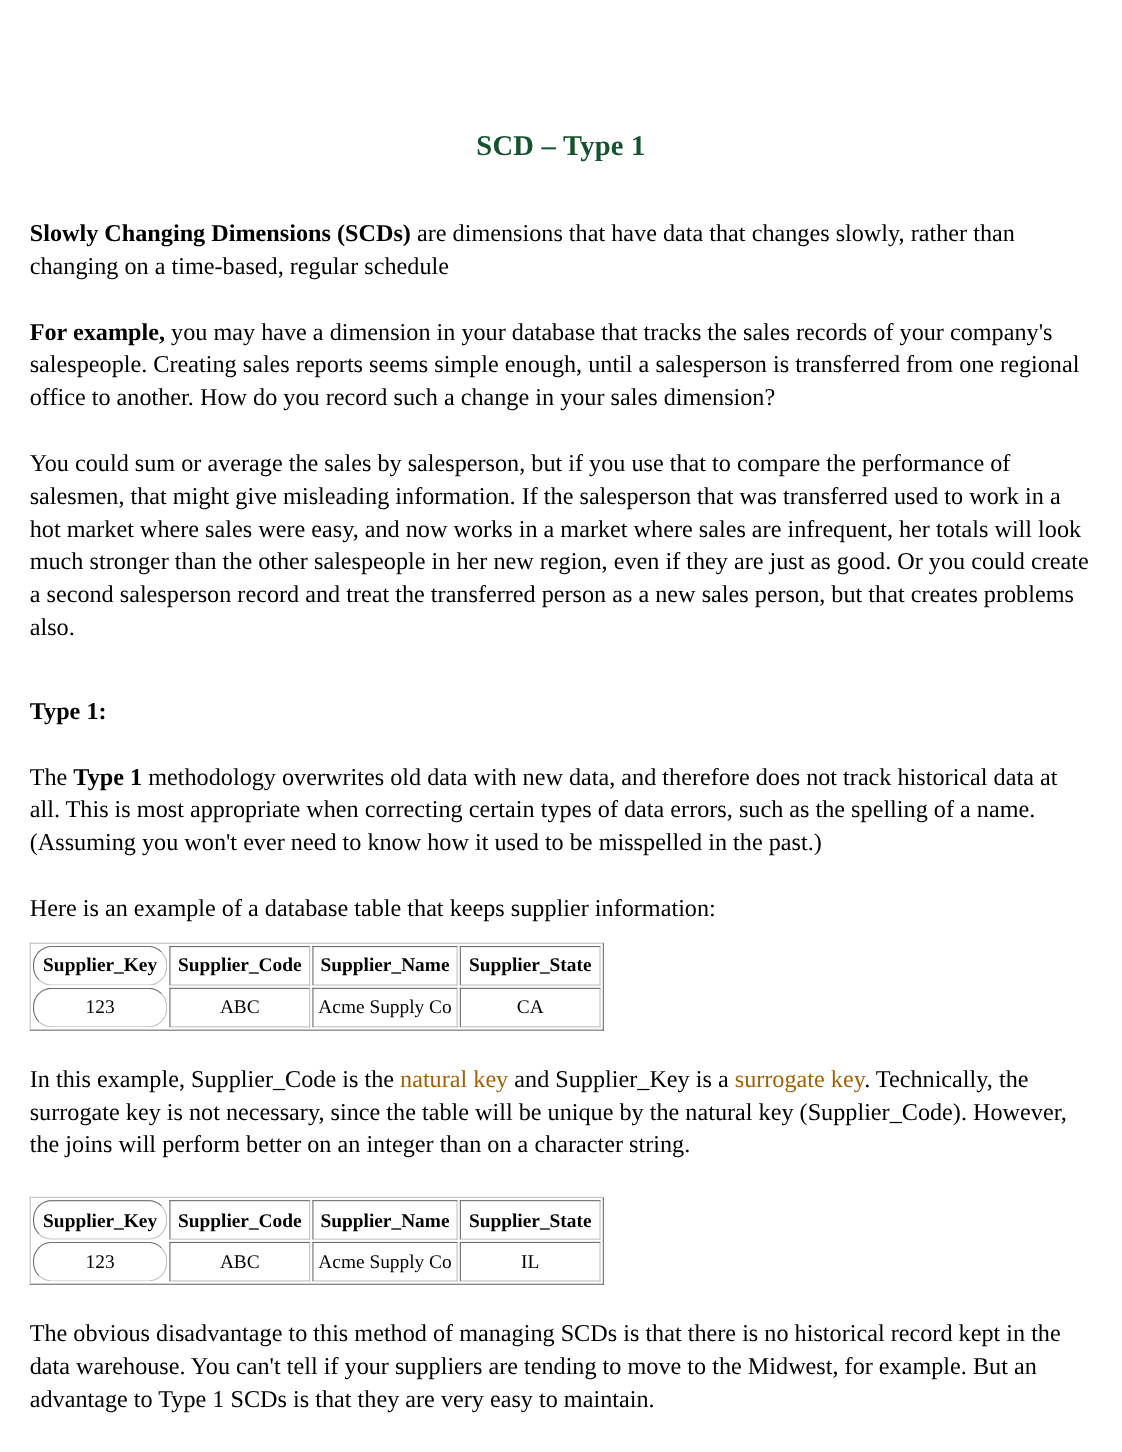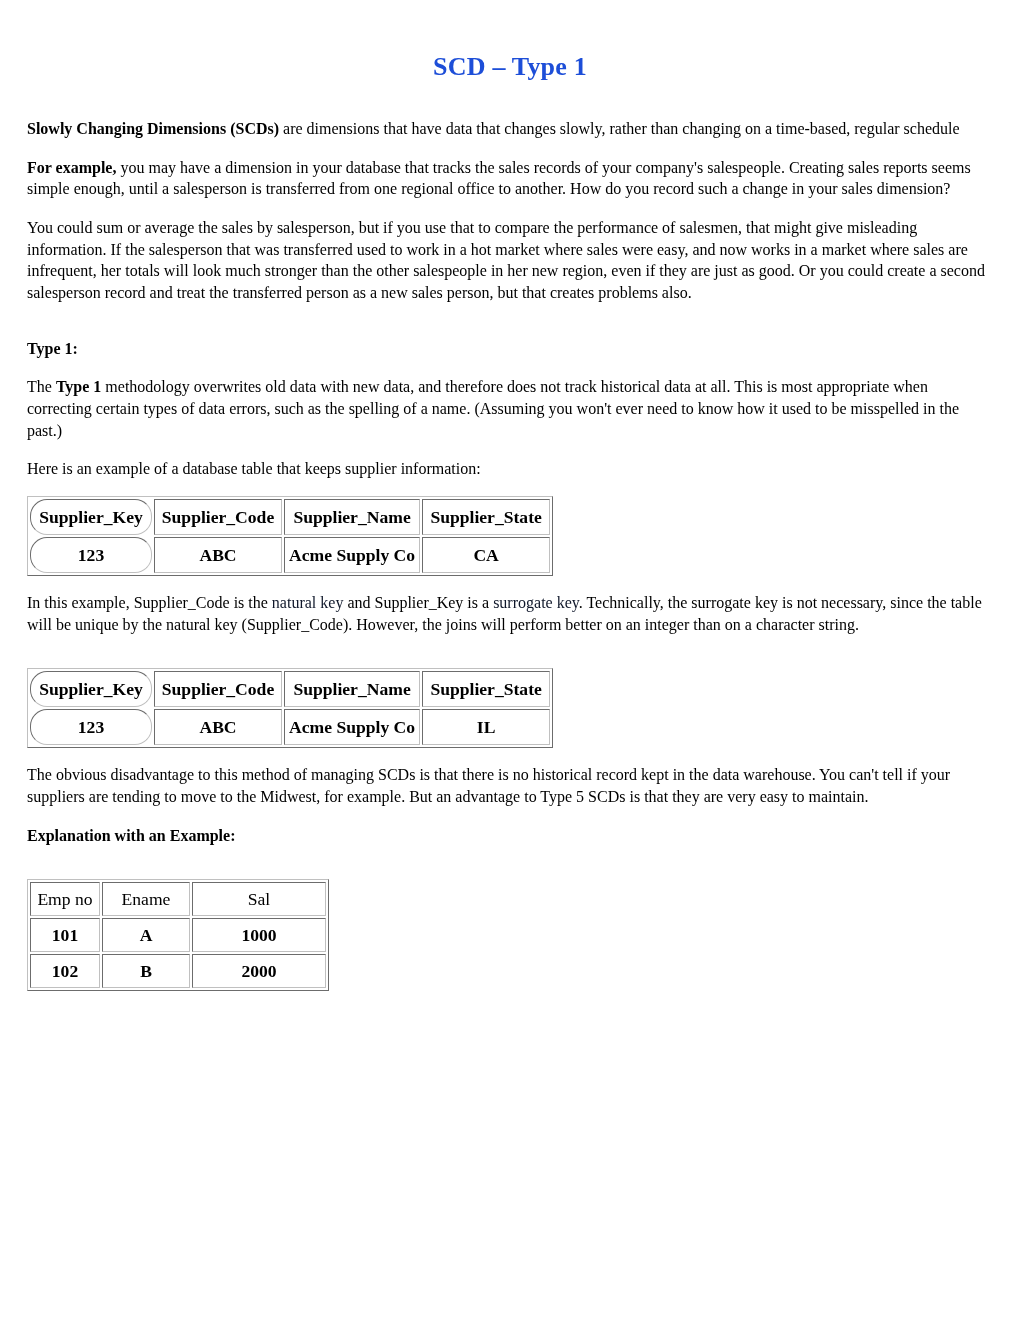--- a/index.html
+++ b/index.html
@@ -16,57 +16,57 @@
   }
   .page {
     position: relative;
     width: 1020px;
     height: 1320px;
     box-sizing: border-box;
     padding: 0 27px;
   }
   .doc-title {
     margin: 0;
-    padding-top: 52px;
+    padding-top: 118px;
     text-align: center;
     font-size: 26px;
     font-weight: bold;
-    color: #1d4ed8;
+    color: #14532d;
     letter-spacing: 0.2px;
   }
   p.para {
-    margin: 0 0 0 0;
-    font-size: 16px;
+    margin: 13px 0 0 0;
+    font-size: 22px;
     line-height: 1.355;
     text-align: left;
   }
   .sp-after-title { height: 36px; }
   .gap { height: 17px; }
   .gap-s { height: 16px; }
   b, .b { font-weight: bold; }
-  .accent { color: #0f172a; }
+  .accent { color: #a16207; }
 
   
   table.legacy {
     border-collapse: separate;
     border-spacing: 2px;
     border: 1px outset #c0c0c0;
     background: #ffffff;
     font-size: 17.6px;
     line-height: 1.3;
   }
   table.legacy td,
   table.legacy th {
     border: 1px inset #c0c0c0;
     padding: 2px 4px;
     text-align: center;
     vertical-align: middle;
     white-space: nowrap;
     overflow: hidden;
-    font-weight: bold;
+    font-weight: normal;
   }
   table.legacy th {
     font-weight: bold;
   }
   table.supplier-table th.c0, table.supplier-table td.c0 { width: 112px; border-radius: 17px; }
   table.supplier-table th.c1, table.supplier-table td.c1 { width: 118px; }
   table.supplier-table th.c2, table.supplier-table td.c2 { width: 122px; }
   table.supplier-table th.c3, table.supplier-table td.c3 { width: 118px; }
   table.supplier-table td, table.supplier-table th { height: 30px; }
 
@@ -150,21 +150,21 @@
         <td class="c0">123</td>
         <td class="c1">ABC</td>
         <td class="c2">Acme Supply Co</td>
         <td class="c3">IL</td>
       </tr>
     </tbody>
   </table>
 
   <div class="gap-s"></div>
 
-  <p class="para">The obvious disadvantage to this method of managing SCDs is that there is no historical record kept in the data warehouse. You can't tell if your suppliers are tending to move to the Midwest, for example. But an advantage to Type 5 SCDs is that they are very easy to maintain.</p>
+  <p class="para">The obvious disadvantage to this method of managing SCDs is that there is no historical record kept in the data warehouse. You can't tell if your suppliers are tending to move to the Midwest, for example. But an advantage to Type 1 SCDs is that they are very easy to maintain.</p>
 
   <div class="gap"></div>
 
   <p class="para b">Explanation with an Example:</p>
 
   <div class="gap"></div>
 
 
   <div class="gap-s"></div>
 

